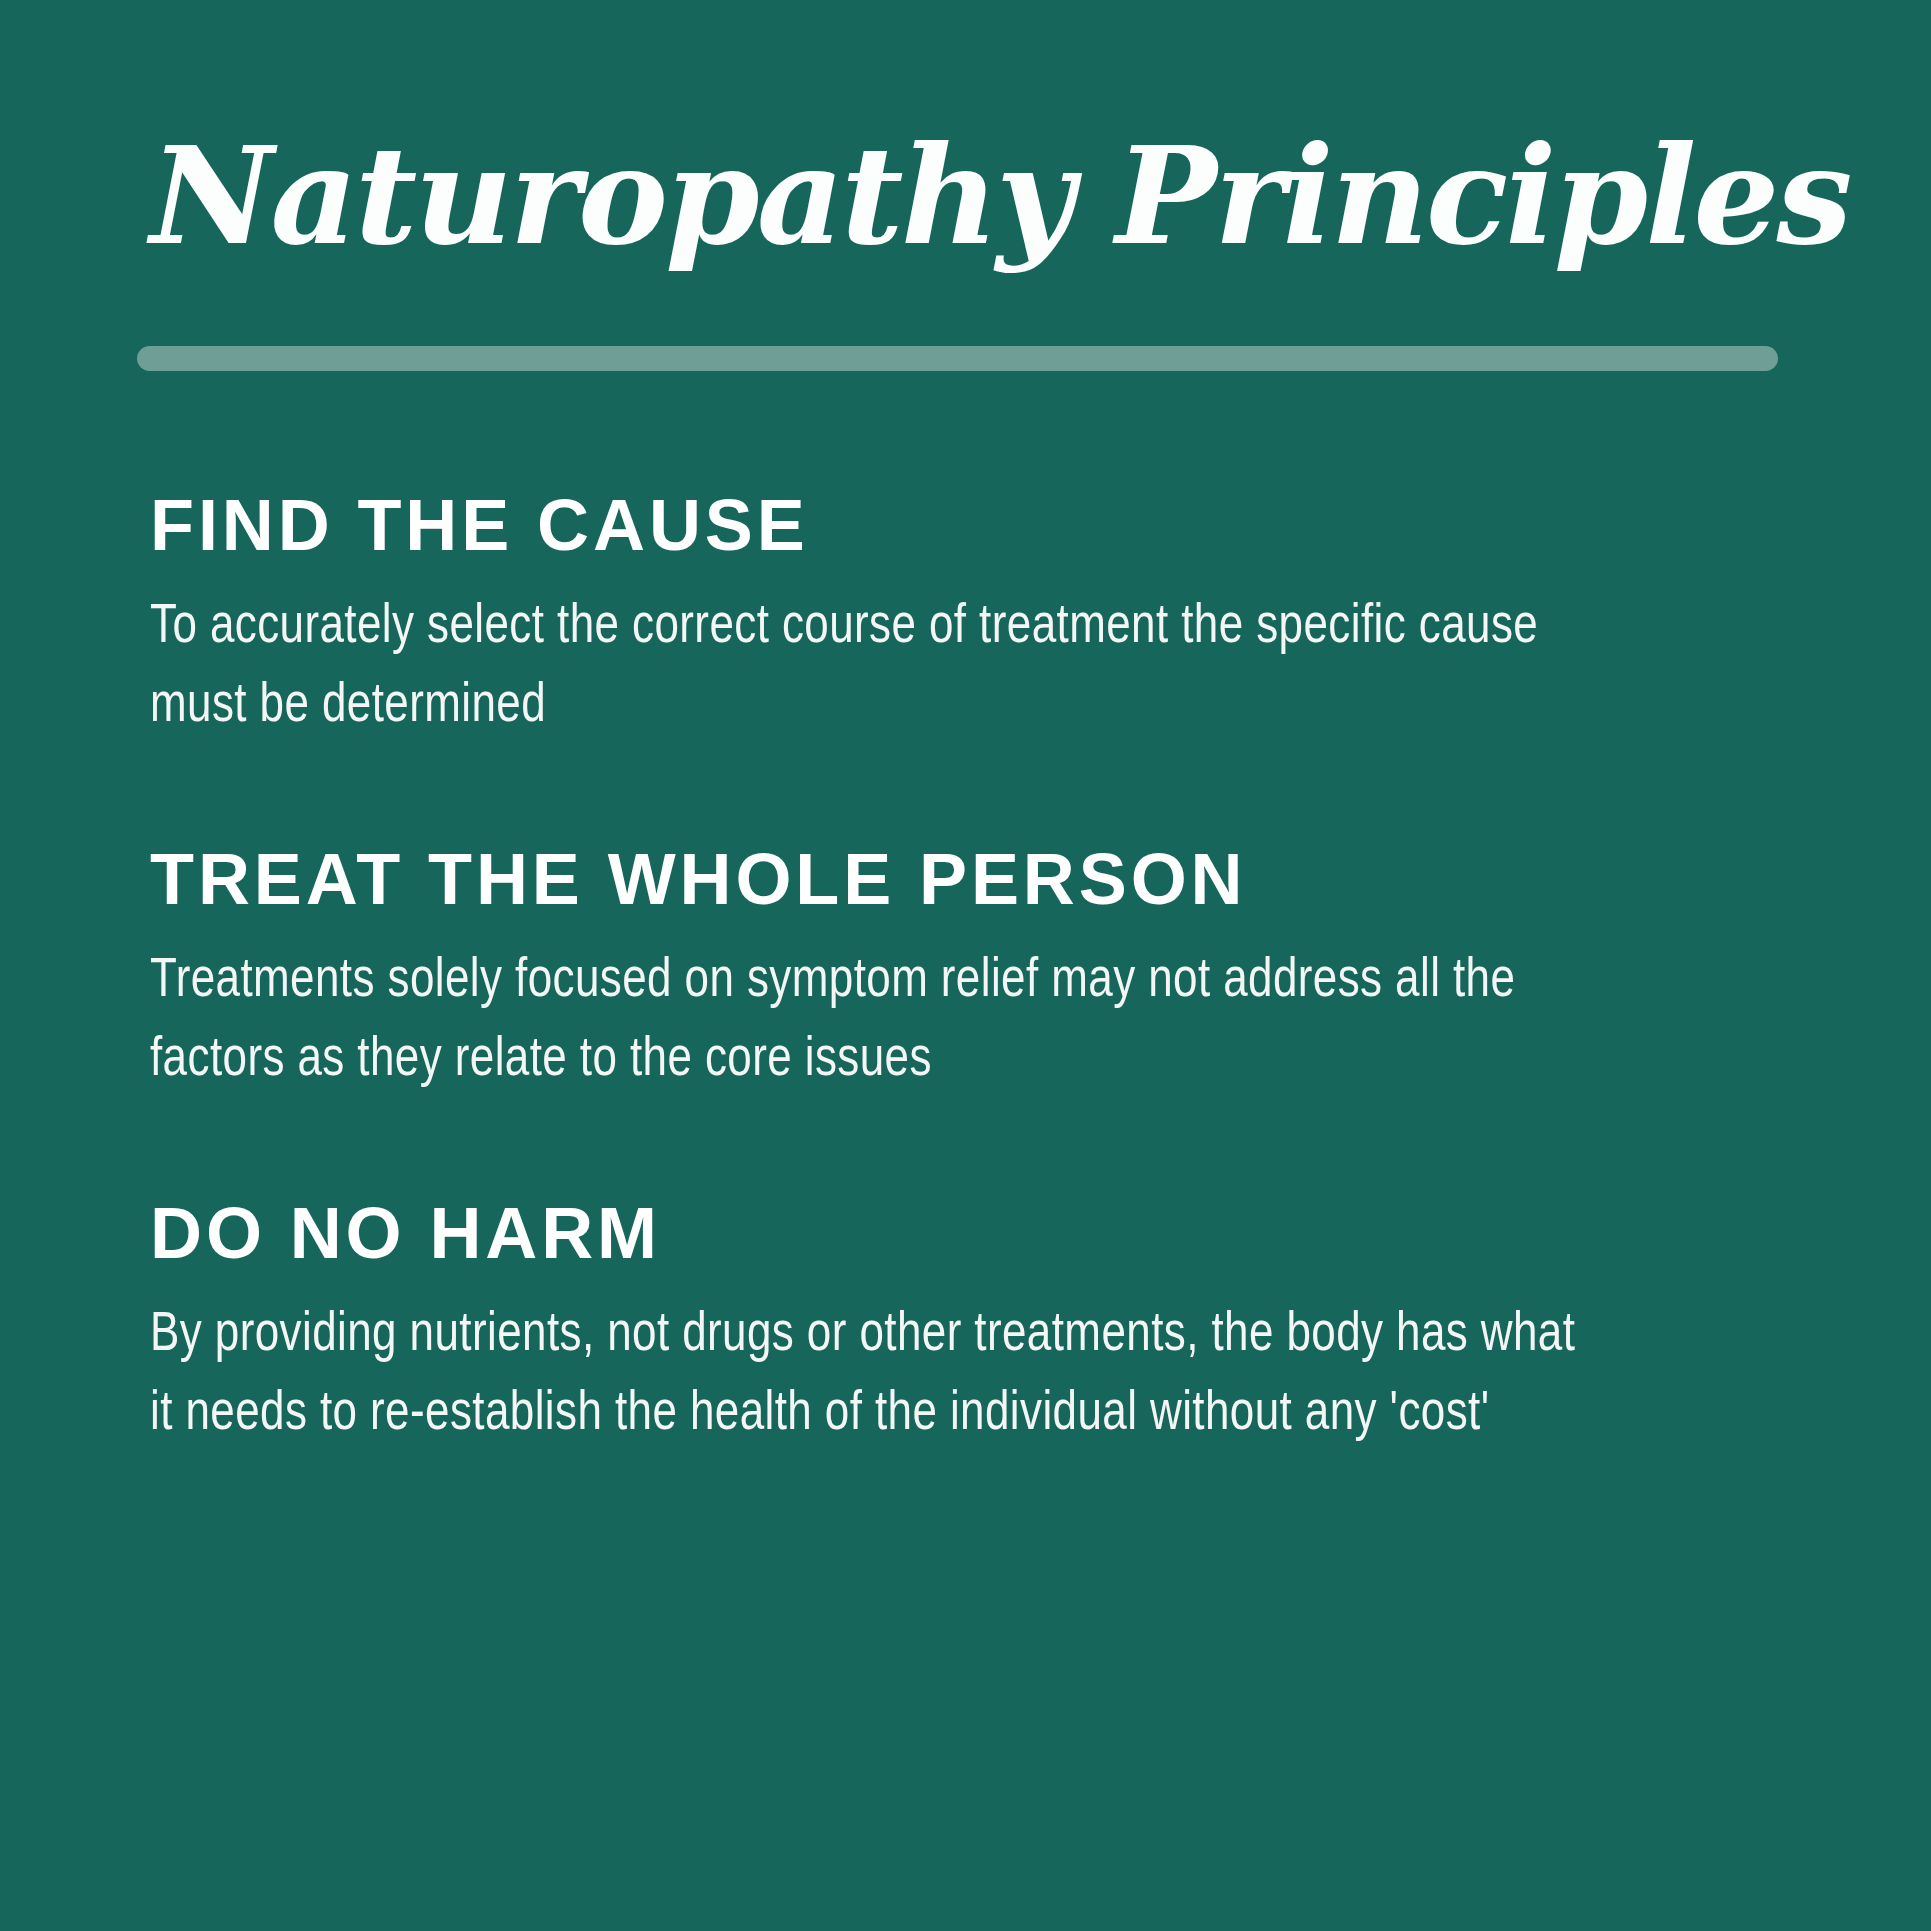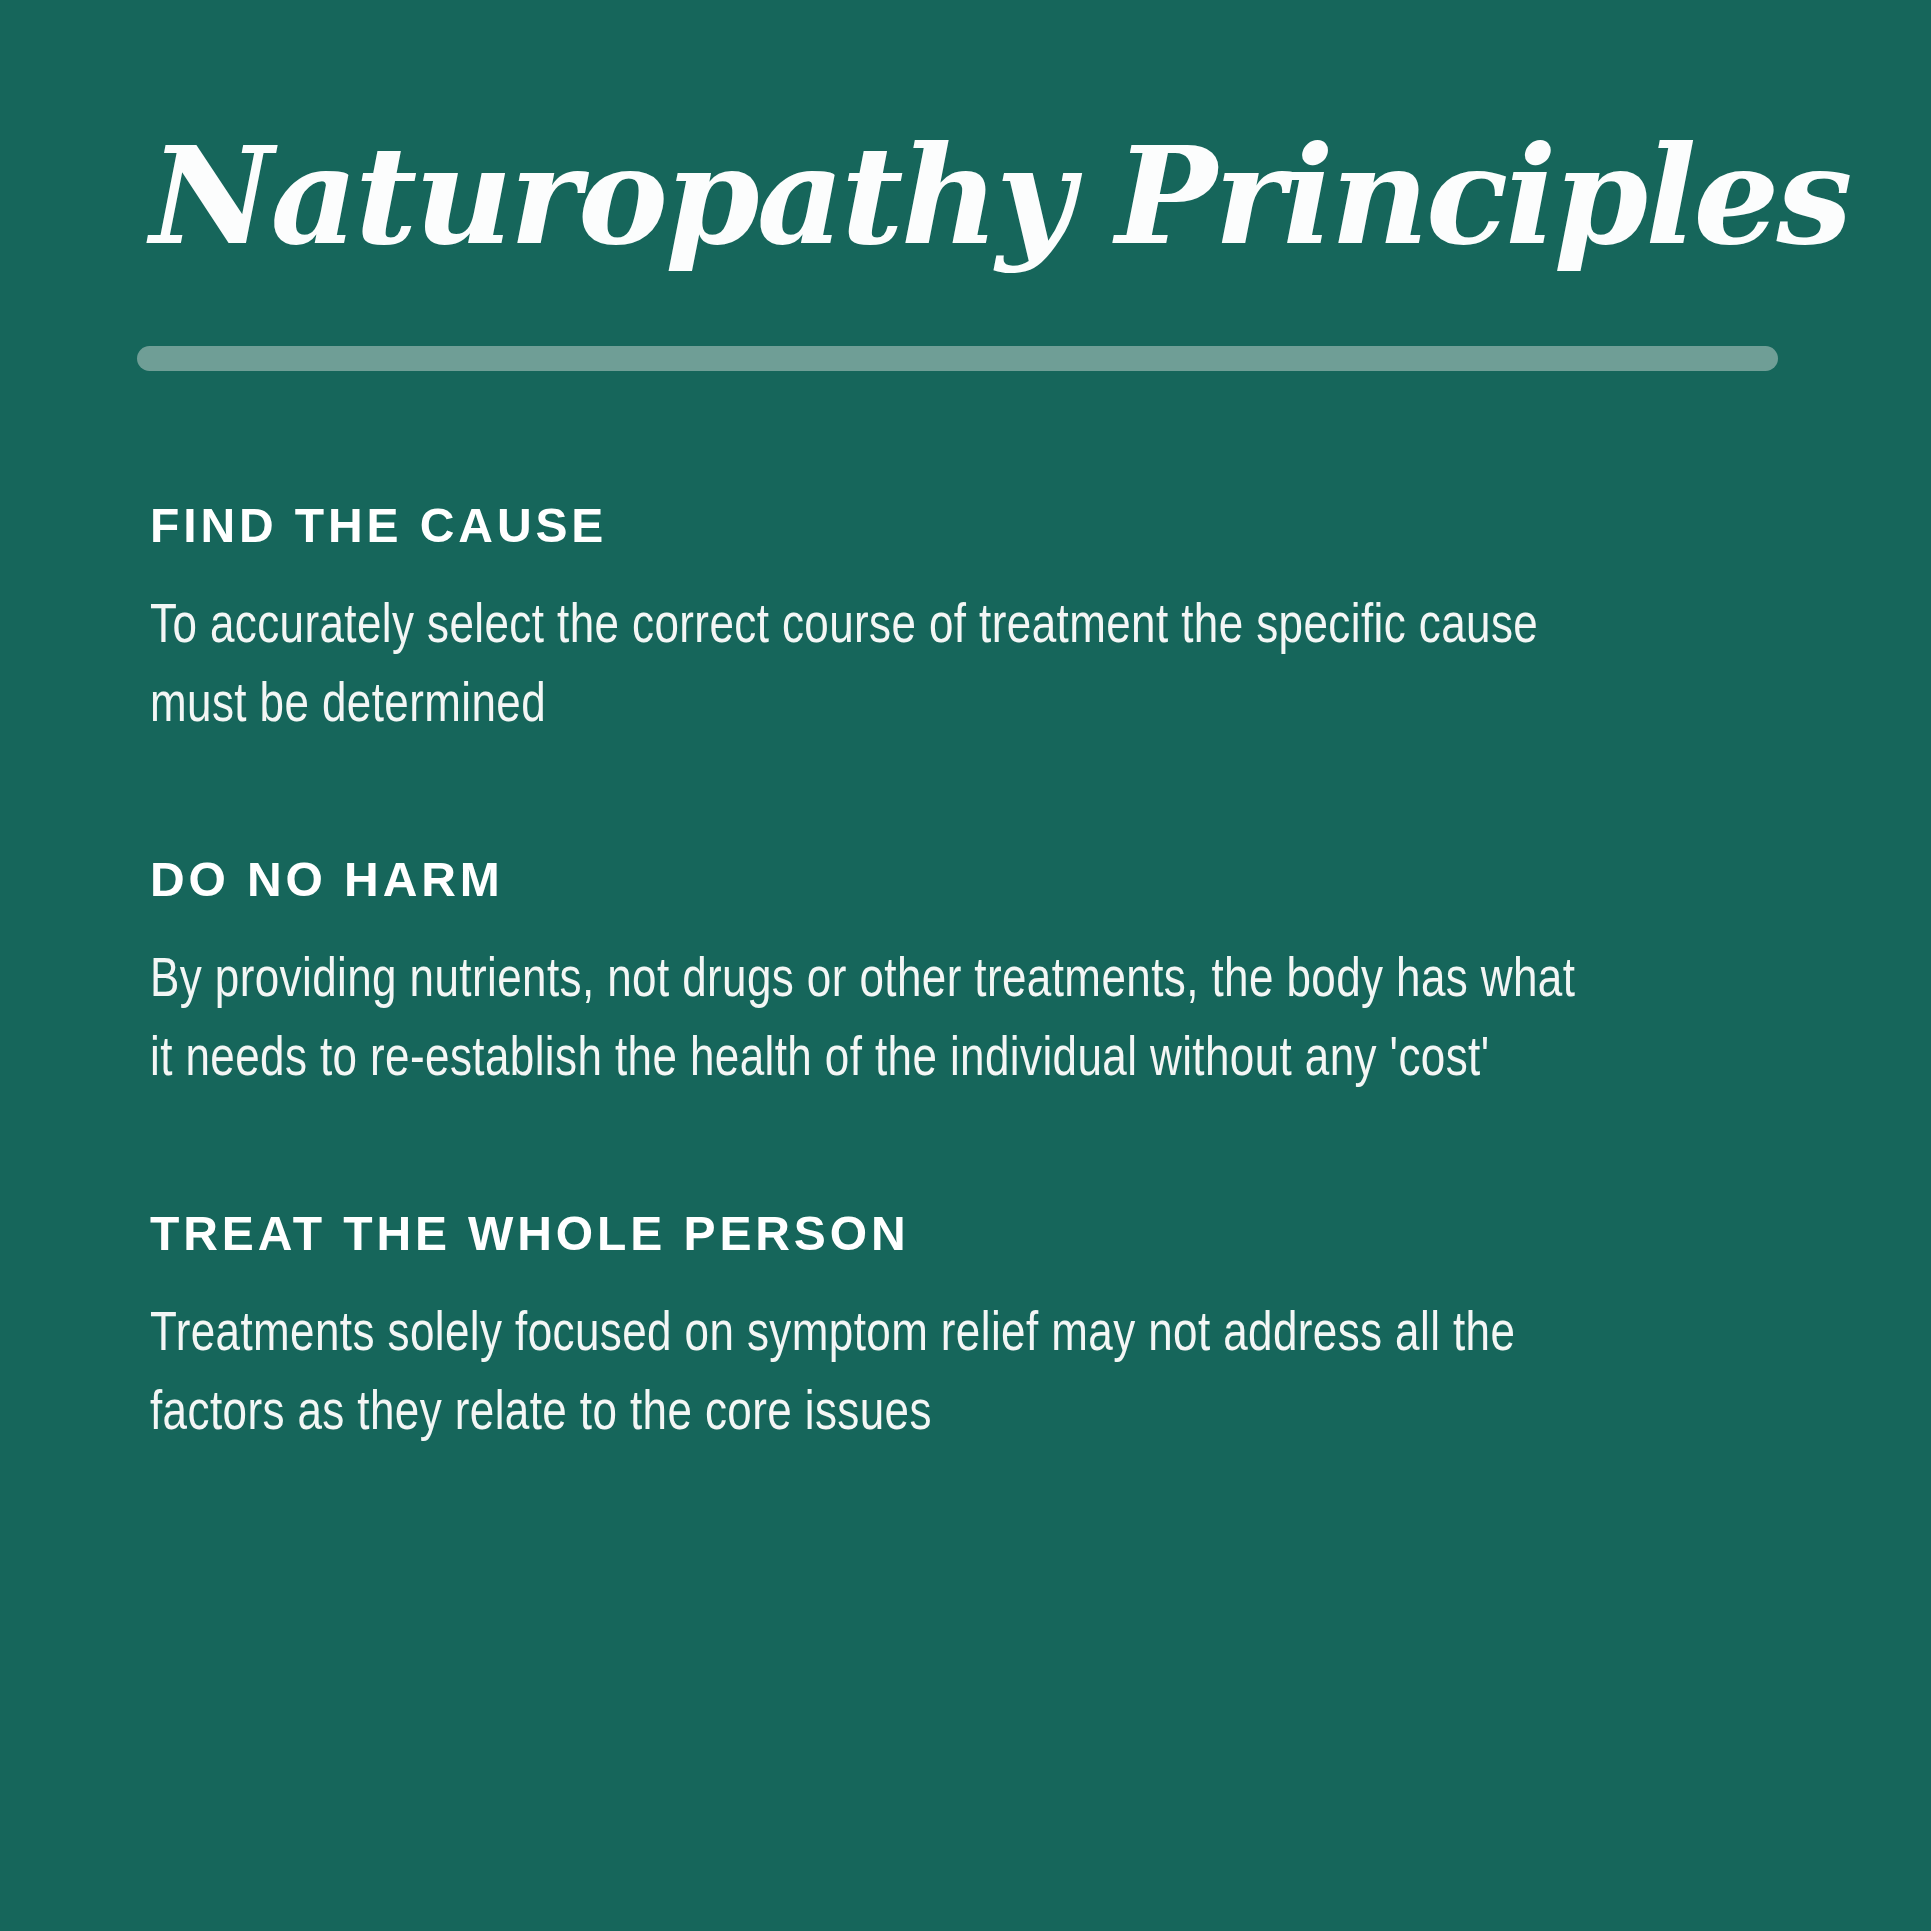--- a/index.html
+++ b/index.html
@@ -39,21 +39,21 @@
   .principle {
     margin: 104px 0 0 0;
   }
   .principle.first {
     margin-top: 121px;
   }
   .heading {
     margin: 0;
     font-family: "Liberation Sans", sans-serif;
     font-weight: bold;
-    font-size: 48px;
+    font-size: 72px;
     line-height: 67px;
     letter-spacing: 3.9px;
     color: #ffffff;
     white-space: nowrap;
   }
   .body-text {
     margin: 25px 0 0 0;
     font-family: "Liberation Sans", sans-serif;
     font-weight: normal;
     font-size: 55px;
@@ -74,25 +74,25 @@
 
   <div class="divider"></div>
 
   <section class="principle first">
     <h2 class="heading">FIND THE CAUSE</h2>
     <p class="body-text">To accurately select the correct course of treatment the specific cause
 must be determined</p>
   </section>
 
   <section class="principle">
+    <h2 class="heading">TREAT THE WHOLE PERSON</h2>
+    <p class="body-text">Treatments solely focused on symptom relief may not address all the
+factors as they relate to the core issues</p>
+  </section>
+
+  <section class="principle">
     <h2 class="heading">DO NO HARM</h2>
     <p class="body-text">By providing nutrients, not drugs or other treatments, the body has what
 it needs to re-establish the health of the individual without any 'cost'</p>
-  </section>
-
-  <section class="principle">
-    <h2 class="heading">TREAT THE WHOLE PERSON</h2>
-    <p class="body-text">Treatments solely focused on symptom relief may not address all the
-factors as they relate to the core issues</p>
   </section>
 
 </main>
 
 
 </body></html>

